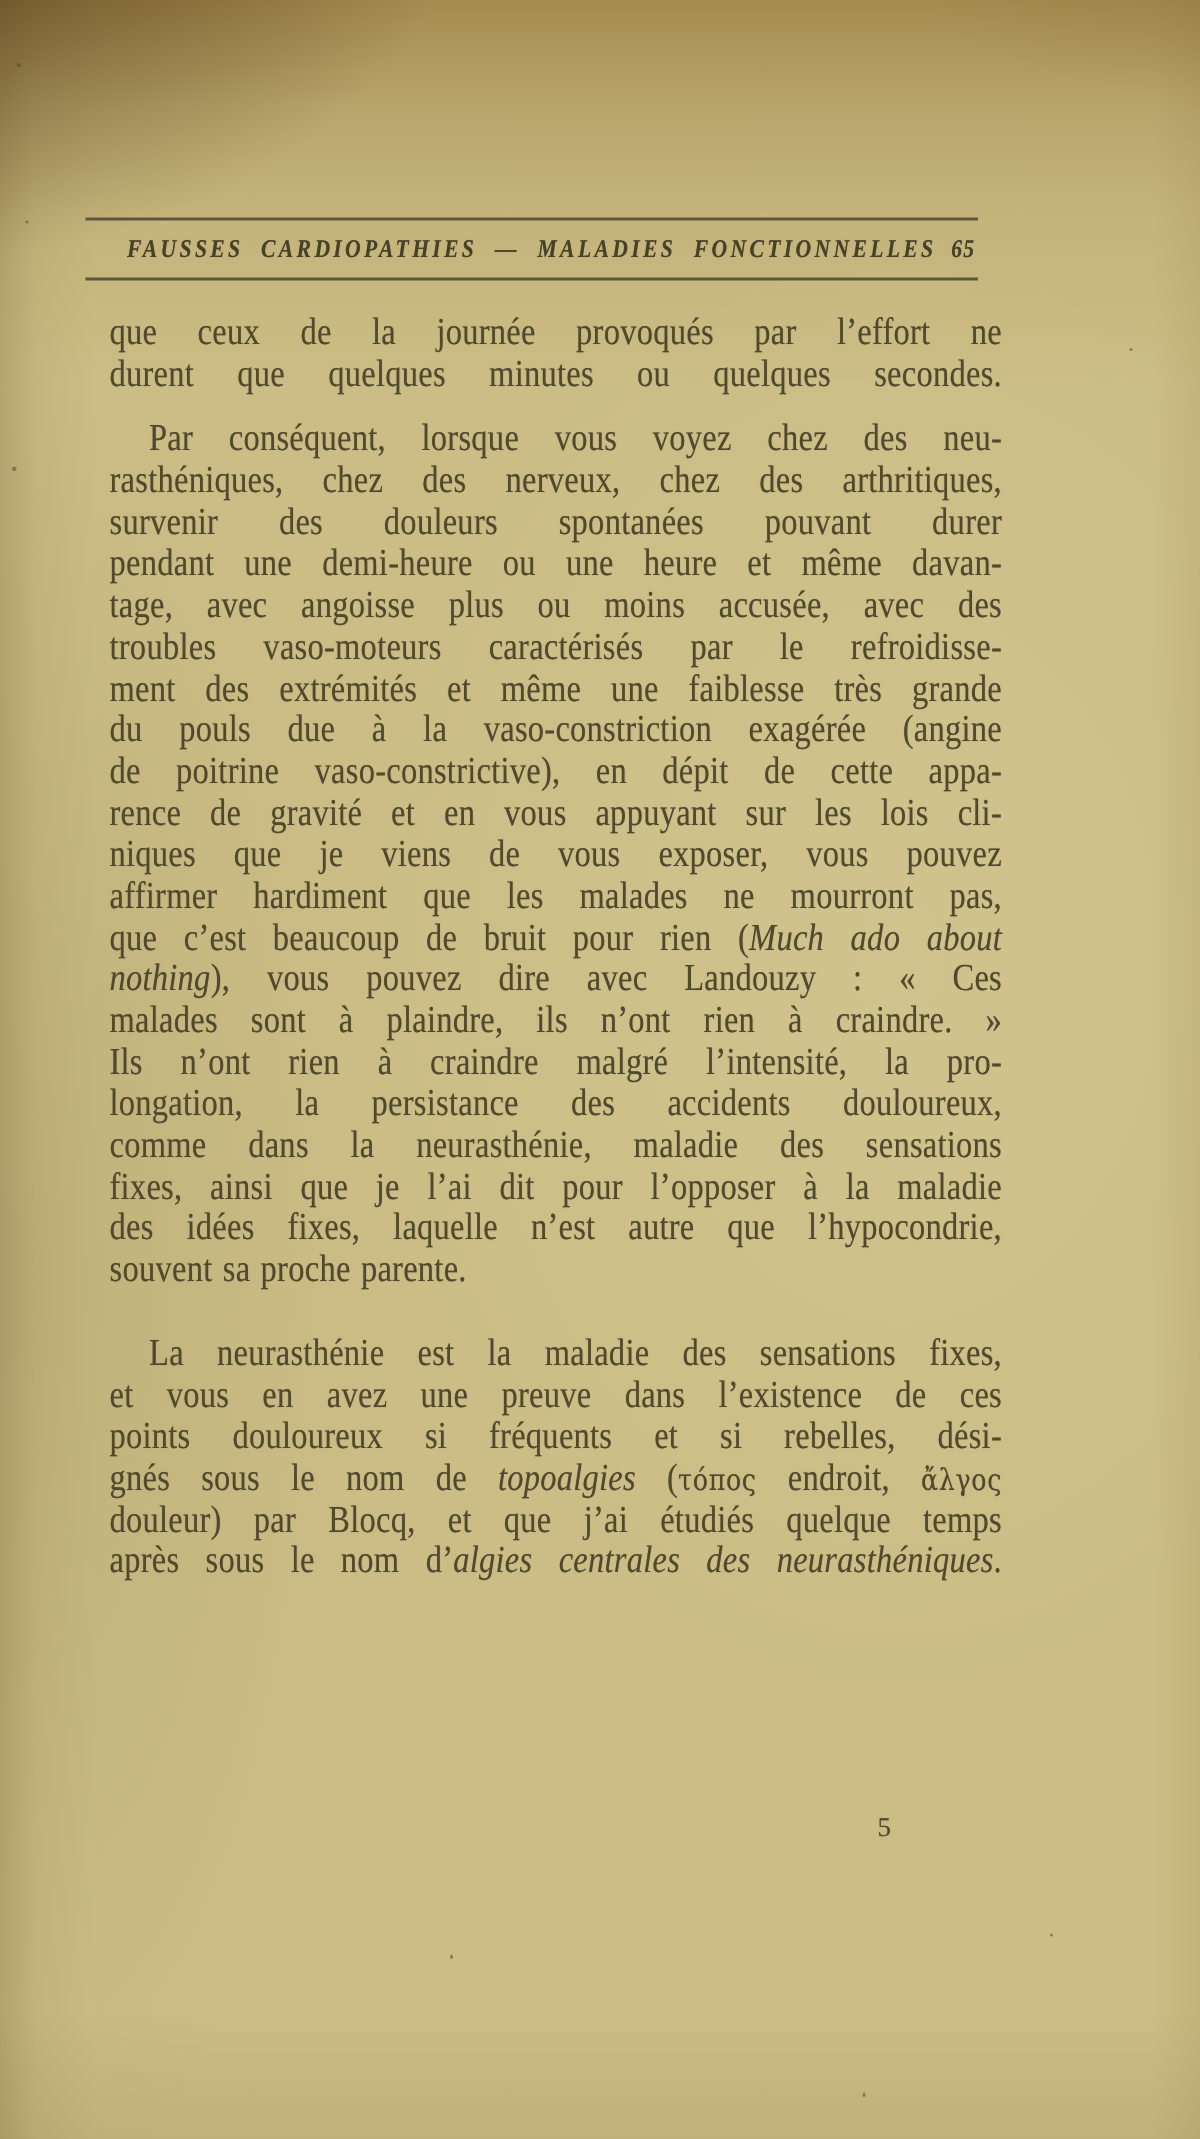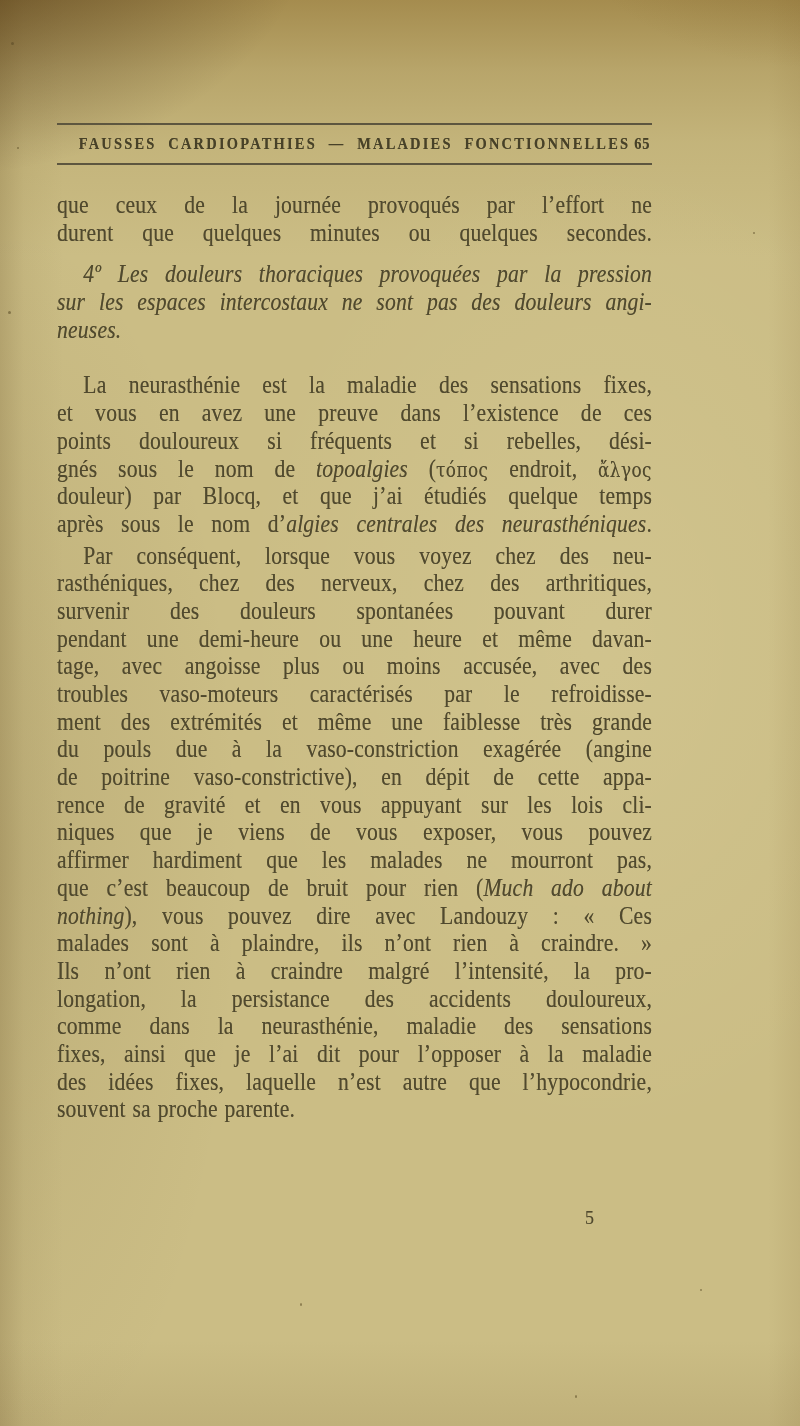--- a/index.html
+++ b/index.html
@@ -22,42 +22,43 @@
       linear-gradient(90deg, rgba(90,65,25,0.20) 0%, rgba(90,65,25,0.06) 3%, rgba(0,0,0,0) 8%),
       linear-gradient(270deg, rgba(120,90,40,0.10) 0%, rgba(0,0,0,0) 4%),
       linear-gradient(0deg, rgba(110,85,40,0.12) 0%, rgba(0,0,0,0) 6%),
       radial-gradient(ellipse 520px 720px at 75% 45%, rgba(255,250,215,0.10), rgba(255,250,215,0) 70%),
       radial-gradient(ellipse 320px 900px at 2% 60%, rgba(90,70,30,0.10), rgba(90,70,30,0) 70%),
       var(--paper);
     color:var(--ink);
   }
   
   .running-head{
-    position:absolute;left:57px;top:123px;width:595px;height:38px;
+    position:absolute;left:57px;top:145px;width:595px;height:38px;
     border-top:2px solid var(--rule);
     border-bottom:2px solid var(--rule);
+    font-style:italic;
   }
   .rh-inner{
     position:relative;width:700px;height:100%;
     transform:scaleX(0.85);transform-origin:0 0;
     display:flex;align-items:center;justify-content:center;
   }
   .rh-title{
     font-size:17px;font-weight:700;letter-spacing:2.6px;word-spacing:7px;
     color:#474128;white-space:nowrap;
     text-shadow:0 0 0.5px rgba(71,65,40,0.55);
   }
   .rh-folio{
     position:absolute;right:2px;top:50%;transform:translateY(-50%);
     font-size:17px;font-weight:700;letter-spacing:1px;color:#474128;
     text-shadow:0 0 0.5px rgba(71,65,40,0.55);
   }
   
   .body-text{position:absolute;left:57px;top:191px;width:595px;}
-  .para{margin:0;}
+  .para{margin:16px;}
   .para-rule-3{margin-top:18px;}
   .para-rule-4{margin-top:14px;}
   .para-consequent{margin-top:4px;}
   .para-neurasthenia{margin-top:28px;}
   .line{
     width:700px;height:27.7px;line-height:27.7px;
     transform:scaleX(0.85);transform-origin:0 0;
     font-size:25.5px;letter-spacing:0.2px;word-spacing:1.5px;
     text-align:justify;text-align-last:justify;
     white-space:nowrap;
@@ -92,33 +93,20 @@
       <span class="rh-title">FAUSSES CARDIOPATHIES — MALADIES FONCTIONNELLES</span>
       <span class="rh-folio">65</span>
     </div>
   </div>
 
   <div class="body-text">
       <div class="para para-continuation">
         <div class="line"><span class="seg-r">que ceux de la journée provoqués par l’effort ne</span></div>
         <div class="line"><span class="seg-r">durent que quelques minutes ou quelques secondes.</span></div>
       </div>
-      <div class="para para-rule-4 italic-para">
-        <div class="line indent"><span class="seg-r">4º Les douleurs thoraciques provoquées par la pression</span></div>
-        <div class="line"><span class="seg-r">sur les espaces intercostaux ne sont pas des douleurs angi-</span></div>
-        <div class="line end"><span class="seg-r">neuses.</span></div>
-      </div>
-      <div class="para para-neurasthenia">
-        <div class="line indent"><span class="seg-r">La neurasthénie est la maladie des sensations fixes,</span></div>
-        <div class="line"><span class="seg-r">et vous en avez une preuve dans l’existence de ces</span></div>
-        <div class="line"><span class="seg-r">points douloureux si fréquents et si rebelles, dési-</span></div>
-        <div class="line"><span class="seg-r">gnés sous le nom de </span><span class="seg-i">topoalgies</span><span class="seg-r"> (</span><span class="seg-g">τόπος</span><span class="seg-r"> endroit, </span><span class="seg-g">ἄλγος</span></div>
-        <div class="line"><span class="seg-r">douleur) par Blocq, et que j’ai étudiés quelque temps</span></div>
-        <div class="line"><span class="seg-r">après sous le nom d’</span><span class="seg-i">algies centrales des neurasthéniques</span><span class="seg-r">.</span></div>
-      </div>
       <div class="para para-consequent">
         <div class="line indent"><span class="seg-r">Par conséquent, lorsque vous voyez chez des neu-</span></div>
         <div class="line"><span class="seg-r">rasthéniques, chez des nerveux, chez des arthritiques,</span></div>
         <div class="line"><span class="seg-r">survenir des douleurs spontanées pouvant durer</span></div>
         <div class="line"><span class="seg-r">pendant une demi-heure ou une heure et même davan-</span></div>
         <div class="line"><span class="seg-r">tage, avec angoisse plus ou moins accusée, avec des</span></div>
         <div class="line"><span class="seg-r">troubles vaso-moteurs caractérisés par le refroidisse-</span></div>
         <div class="line"><span class="seg-r">ment des extrémités et même une faiblesse très grande</span></div>
         <div class="line"><span class="seg-r">du pouls due à la vaso-constriction exagérée (angine</span></div>
         <div class="line"><span class="seg-r">de poitrine vaso-constrictive), en dépit de cette appa-</span></div>
@@ -128,20 +116,28 @@
         <div class="line"><span class="seg-r">que c’est beaucoup de bruit pour rien (</span><span class="seg-i">Much ado about</span></div>
         <div class="line"><span class="seg-i">nothing</span><span class="seg-r">), vous pouvez dire avec Landouzy : « Ces</span></div>
         <div class="line"><span class="seg-r">malades sont à plaindre, ils n’ont rien à craindre. »</span></div>
         <div class="line"><span class="seg-r">Ils n’ont rien à craindre malgré l’intensité, la pro-</span></div>
         <div class="line"><span class="seg-r">longation, la persistance des accidents douloureux,</span></div>
         <div class="line"><span class="seg-r">comme dans la neurasthénie, maladie des sensations</span></div>
         <div class="line"><span class="seg-r">fixes, ainsi que je l’ai dit pour l’opposer à la maladie</span></div>
         <div class="line"><span class="seg-r">des idées fixes, laquelle n’est autre que l’hypocondrie,</span></div>
         <div class="line end"><span class="seg-r">souvent sa proche parente.</span></div>
       </div>
+      <div class="para para-neurasthenia">
+        <div class="line indent"><span class="seg-r">La neurasthénie est la maladie des sensations fixes,</span></div>
+        <div class="line"><span class="seg-r">et vous en avez une preuve dans l’existence de ces</span></div>
+        <div class="line"><span class="seg-r">points douloureux si fréquents et si rebelles, dési-</span></div>
+        <div class="line"><span class="seg-r">gnés sous le nom de </span><span class="seg-i">topoalgies</span><span class="seg-r"> (</span><span class="seg-g">τόπος</span><span class="seg-r"> endroit, </span><span class="seg-g">ἄλγος</span></div>
+        <div class="line"><span class="seg-r">douleur) par Blocq, et que j’ai étudiés quelque temps</span></div>
+        <div class="line"><span class="seg-r">après sous le nom d’</span><span class="seg-i">algies centrales des neurasthéniques</span><span class="seg-r">.</span></div>
+      </div>
     </div>
 
   <div class="signature">5</div>
 
   <i class="speck" style="left:11px;top:42px;width:3px;height:3px;"></i>
   <i class="speck" style="left:17px;top:147px;width:2px;height:2px;"></i>
   <i class="speck" style="left:8px;top:311px;width:3px;height:3px;"></i>
   <i class="speck" style="left:300px;top:1303px;width:2px;height:3px;"></i>
   <i class="speck" style="left:575px;top:1395px;width:2px;height:3px;"></i>
   <i class="speck" style="left:700px;top:1289px;width:2px;height:2px;"></i>

